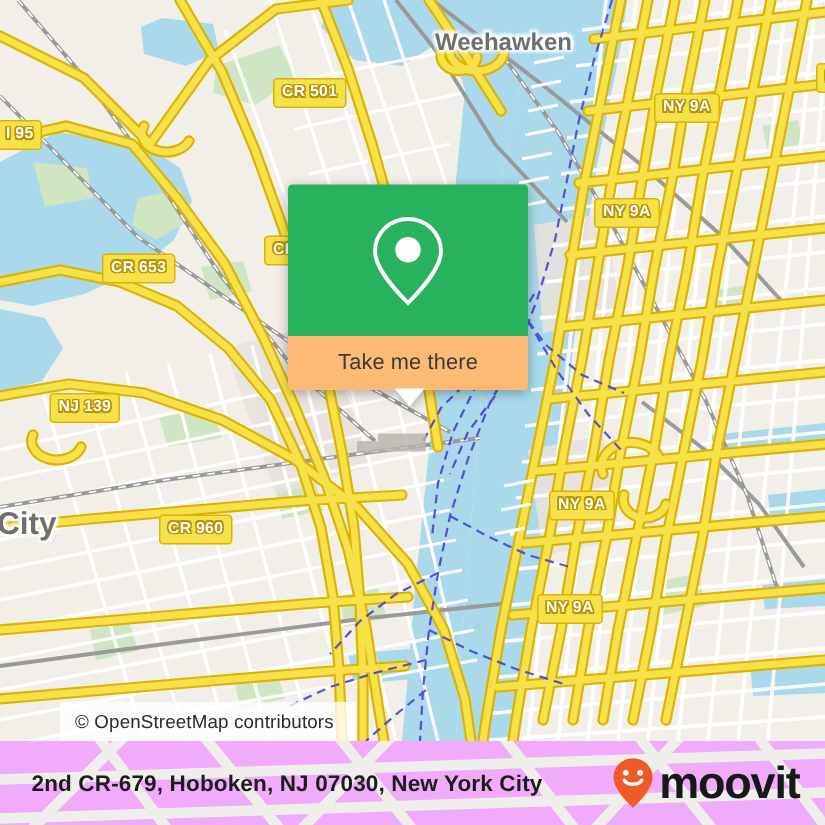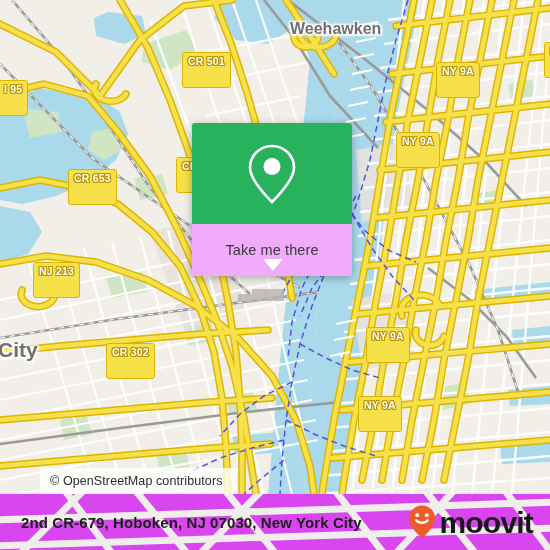--- a/index.html
+++ b/index.html
@@ -35,21 +35,21 @@
   .shield {
     position: absolute;
     background: #f7e14a;
     border: 1.5px solid #dcb400;
     border-radius: 3px;
     color: #ffffff;
     font-size: 10.5px;
     font-weight: bold;
     letter-spacing: 0.2px;
     line-height: 1;
-    padding: 3px 5px 20px 5px;
+    padding: 3px 5px 4px 5px;
     white-space: nowrap;
     text-shadow:
       -1px -1px 0 #b99400, 1px -1px 0 #b99400,
       -1px  1px 0 #b99400, 1px  1px 0 #b99400,
        0   -1px 0 #b99400, 0    1px 0 #b99400,
       -1px  0   0 #b99400, 1px  0   0 #b99400;
     box-sizing: border-box;
   }
 
   
@@ -75,22 +75,22 @@
     filter: drop-shadow(0 2px 4px rgba(0,0,0,0.30));
   }
   #popup-photo {
     height: 101px;
     border-radius: 3px 3px 0 0;
     display: flex;
     align-items: center;
     justify-content: center;
   }
   #popup-action {
-    background: #f0abfc;
-    height: 52px;
+    background: #fdba74;
+    height: 36px;
     border-radius: 0 0 3px 3px;
     display: flex;
     align-items: center;
     justify-content: center;
   }
   #popup-action-label {
     font-size: 14.5px;
     color: #3a3a3a;
     letter-spacing: 0.1px;
   }
@@ -121,21 +121,21 @@
     margin-left: 40px;
   }
 
   
   #footer {
     position: absolute;
     left: 0;
     top: 494px;
     width: 550px;
     height: 56px;
-    background: #d946ef;
+    background: #f0abfc;
     overflow: hidden;
   }
   #footer-watermark {
     position: absolute;
     left: 0; top: 0;
     width: 550px; height: 56px;
     opacity: 1;
   }
   #footer-inner {
     position: relative;
@@ -420,22 +420,22 @@
           <path d="M364,134 L344,138"></path>
         <path d="M356,320 L336,324"></path>
           <path d="M354,336 L334,340"></path>
         <path d="M350,352 L330,356"></path>
       </g>
     </svg>
 
     <div class="shield" style="left:182px;  top:52px;">CR 501</div>
     <div class="shield" style="left:-2px;   top:80px;">I 95</div>
     <div class="shield" style="left:68px;   top:169px;">CR 653</div>
-    <div class="shield" style="left:33px;   top:262px;">NJ 213</div>
-    <div class="shield" style="left:106px;  top:343px;">CR 302</div>
+    <div class="shield" style="left:33px;   top:262px;">NJ 139</div>
+    <div class="shield" style="left:106px;  top:343px;">CR 960</div>
     <div class="shield" style="left:436px;  top:62px;">NY 9A</div>
     <div class="shield" style="left:396px;  top:132px;">NY 9A</div>
     <div class="shield" style="left:366px;  top:327px;">NY 9A</div>
     <div class="shield" style="left:358px;  top:396px;">NY 9A</div>
     <div class="shield" style="left:176px;  top:157px;">CR</div>
     <div class="shield" style="left:544px;  top:42px;">B</div>
 
     <div class="place mid" style="left:290px; top:20px;">Weehawken</div>
     <div class="place big" style="left:-2px;  top:338px;">City</div>
 

